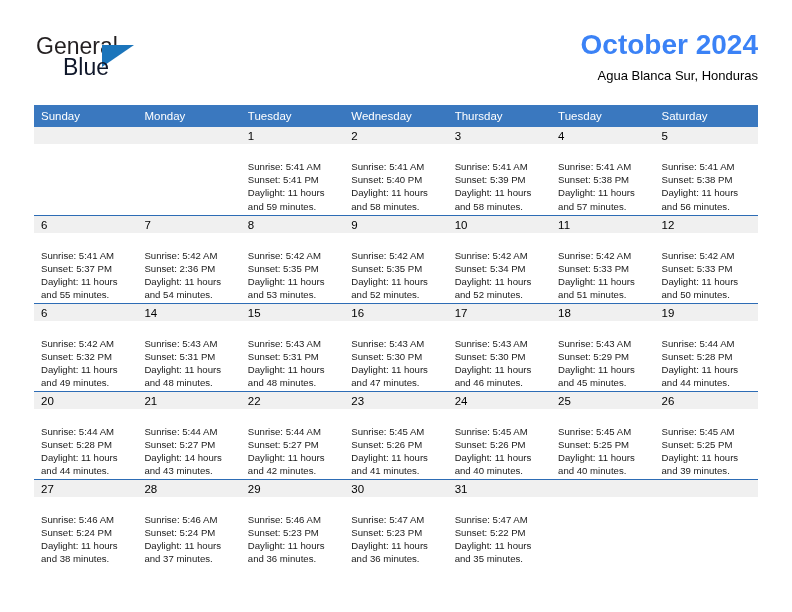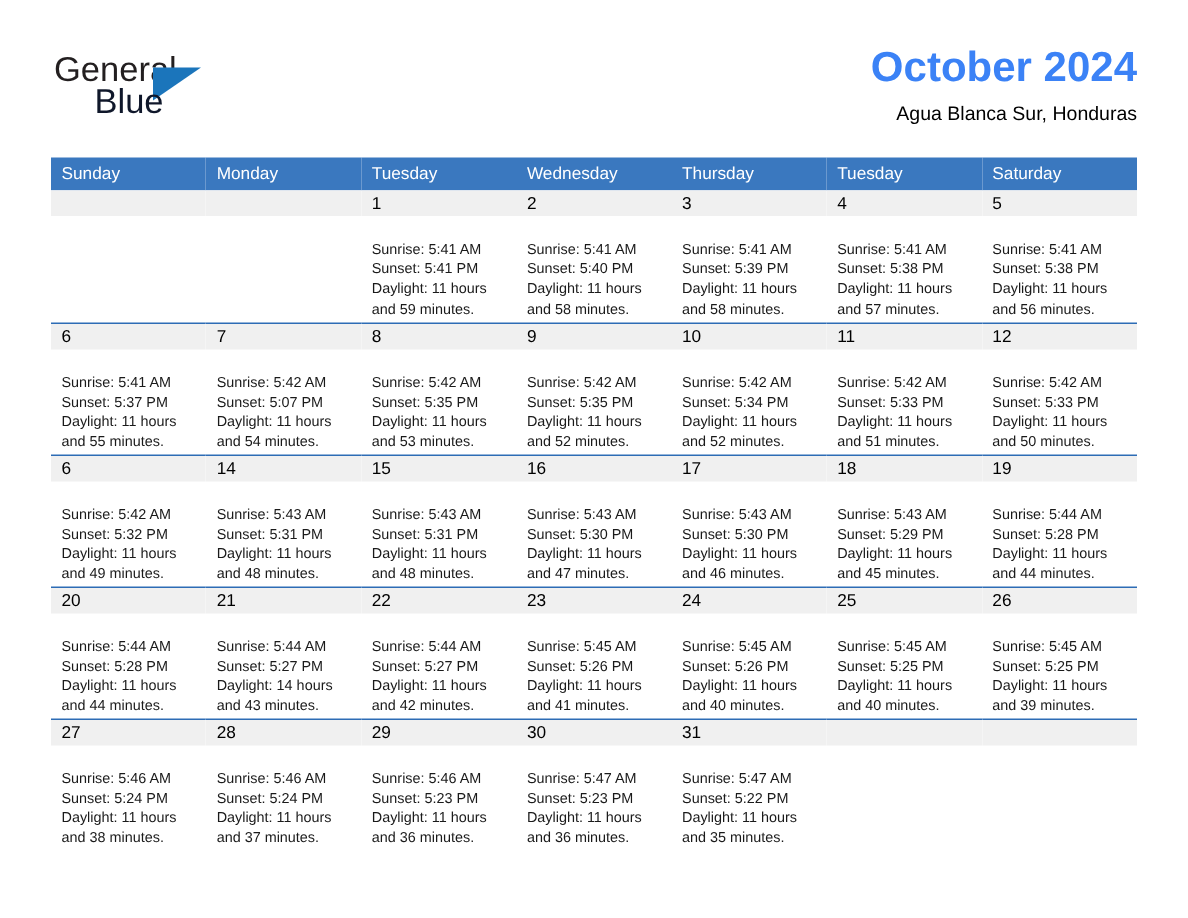--- a/index.html
+++ b/index.html
@@ -228,21 +228,21 @@
             <div class="day-info">
               <div>Sunrise: 5:41 AM</div>
               <div>Sunset: 5:37 PM</div>
               <div class="daylight-line">Daylight: 11 hours and 55 minutes.</div>
             </div>
           </td>
           <td class="">
             <div class="day-number">7</div>
             <div class="day-info">
               <div>Sunrise: 5:42 AM</div>
-              <div>Sunset: 5:07 PM</div>
+              <div>Sunset: 2:36 PM</div>
               <div class="daylight-line">Daylight: 11 hours and 54 minutes.</div>
             </div>
           </td>
           <td class="">
             <div class="day-number">8</div>
             <div class="day-info">
               <div>Sunrise: 5:42 AM</div>
               <div>Sunset: 5:35 PM</div>
               <div class="daylight-line">Daylight: 11 hours and 53 minutes.</div>
             </div>

